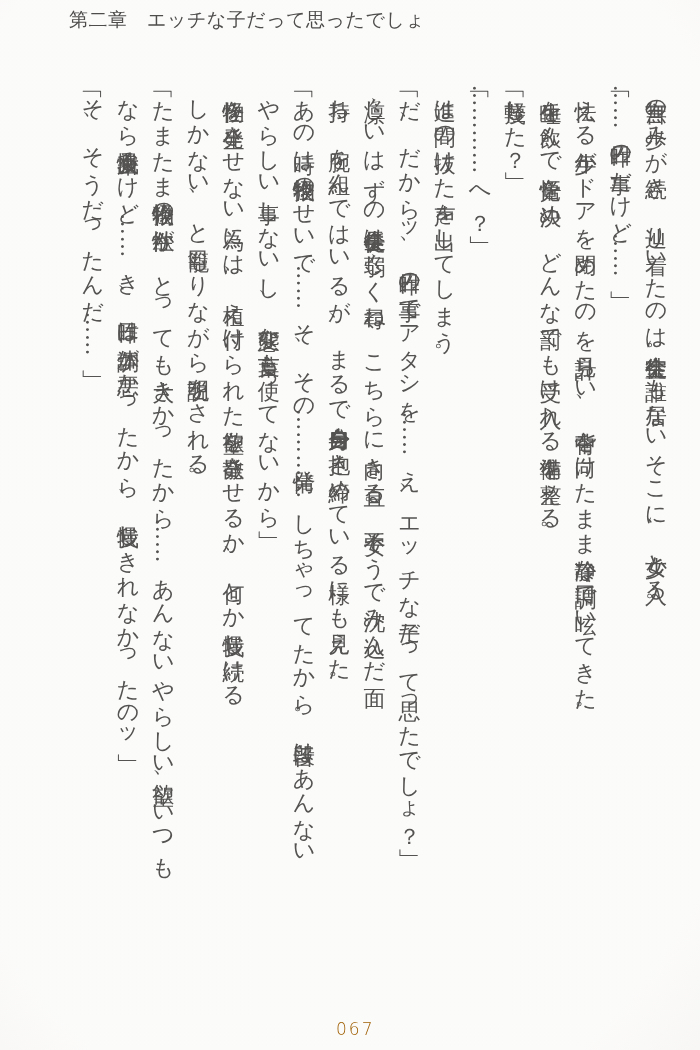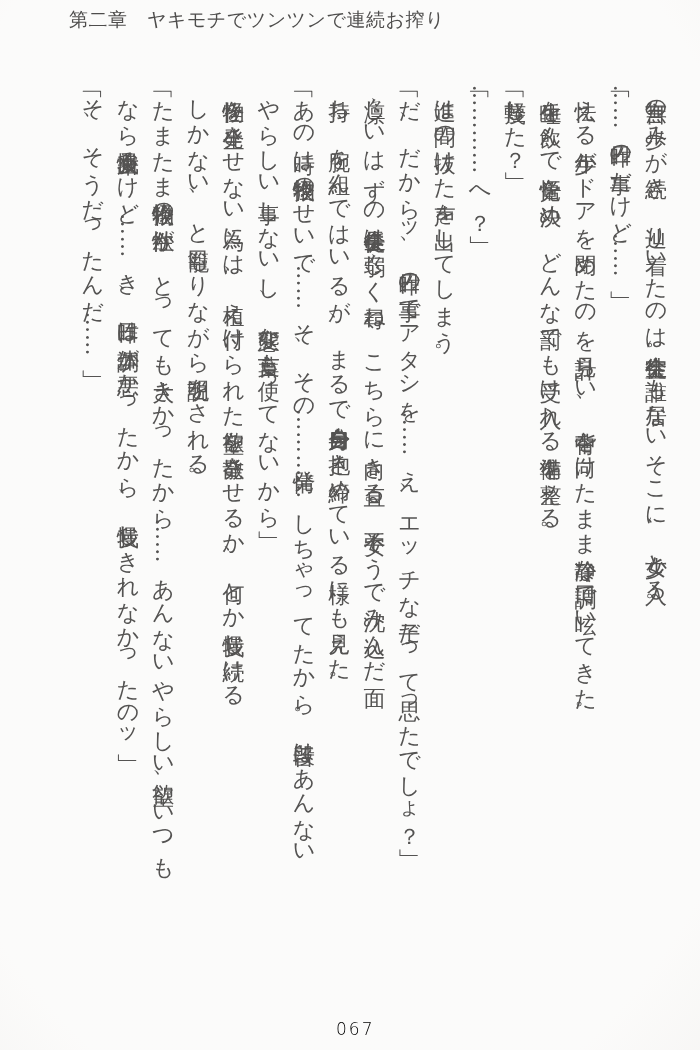--- a/index.html
+++ b/index.html
@@ -46,29 +46,29 @@
     white-space: nowrap;
   }
   .page-number {
     position: absolute;
     left: 336px;
     bottom: 11px;
     font-family: "DejaVu Sans", "Liberation Sans", sans-serif;
     font-weight: 300;
     font-size: 17px;
     letter-spacing: 2px;
-    color: #000000;
+    color: #a16207;
   }
 </style>
 </head>
 <body>
 
 <div class="page-surface"></div>
 
-<div class="chapter-header">第二章　ヤキモチでツンツンで連続お搾り</div>
+<div class="chapter-header">第二章　エッチな子だって思ったでしょ</div>
 
 <div class="vertical-body">
   <div class="text-column">無言の歩みが続き、辿り着いたのは生徒会室。誰も居ないそこに、少女と入る。</div>
   <div class="text-column">「……昨日の事だけど……」</div>
   <div class="text-column">怯える少年がドアを閉めたのを見計らい、背中を向けたまま冷静な口調で呟いてきた。</div>
   <div class="text-column">生唾を飲んで覚悟を決め、どんな罰でも受け入れる準備を整える。</div>
   <div class="text-column">「軽蔑した？」</div>
   <div class="text-column">「…………へ？」</div>
   <div class="text-column">進は間の抜けた声を出してしまう。</div>
   <div class="text-column">「だ、だからッ、昨日の事でアタシを……え、エッチな子だって思ったでしょ？」</div>

